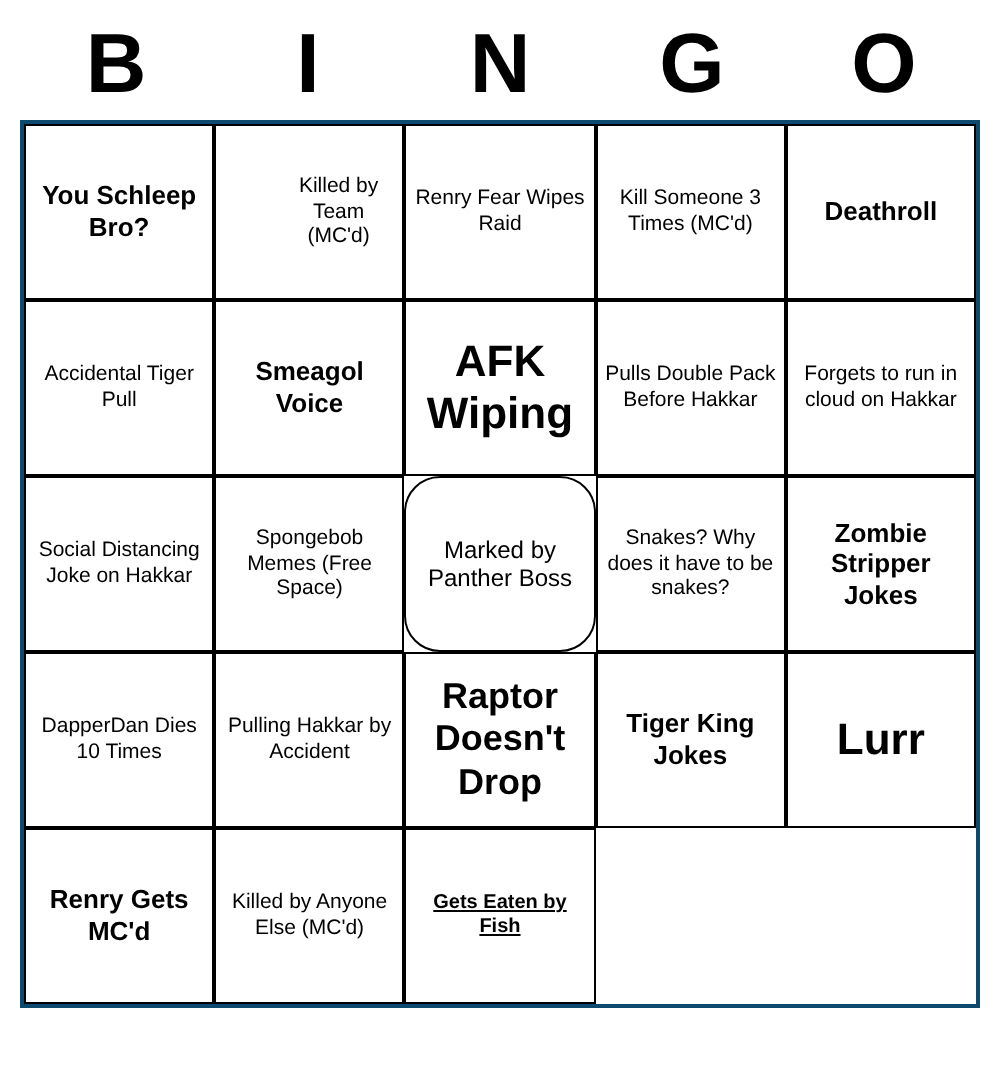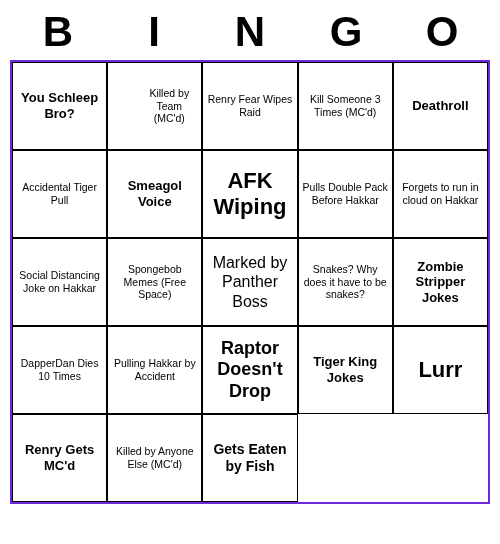--- a/index.html
+++ b/index.html
@@ -33,21 +33,21 @@
       color: #000;
       width: 80px;
       text-align: center;
     }
 
     .bingo-grid {
       display: grid;
       grid-template-columns: repeat(5, 1fr);
       grid-template-rows: repeat(5, 1fr);
       width: 480px;
-      border: 2px solid #6d28d9;
+      border: 2px solid #0c4a6e;
       border-collapse: collapse;
     }
 
     .bingo-cell {
       border: 1.5px solid #000;
       display: flex;
       align-items: center;
       justify-content: center;
       text-align: center;
       padding: 3px;
@@ -75,24 +75,24 @@
     <div class="bingo-cell" style="font-size: 10.5px;">Renry Fear Wipes Raid</div>
     <div class="bingo-cell" style="font-size: 10.5px;">Kill Someone 3 Times (MC'd)</div>
     <div class="bingo-cell" style="font-size: 13px; font-weight: bold;">Deathroll</div>
     <div class="bingo-cell" style="font-size: 10.5px;">Accidental Tiger Pull</div>
     <div class="bingo-cell" style="font-size: 13px; font-weight: bold;">Smeagol Voice</div>
     <div class="bingo-cell" style="font-size: 22px; font-weight: bold;">AFK Wiping</div>
     <div class="bingo-cell" style="font-size: 10.5px;">Pulls Double Pack Before Hakkar</div>
     <div class="bingo-cell" style="font-size: 10.5px;">Forgets to run in cloud on Hakkar</div>
     <div class="bingo-cell" style="font-size: 10.5px;">Social Distancing Joke on Hakkar</div>
     <div class="bingo-cell" style="font-size: 10.5px;">Spongebob Memes (Free Space)</div>
-    <div class="bingo-cell" style="font-size: 16px;">Marked by Panther Boss</div>
+    <div class="bingo-cell" style="font-size: 12px; border-radius: 18px;">Marked by Panther Boss</div>
     <div class="bingo-cell" style="font-size: 10.5px;">Snakes? Why does it have to be snakes?</div>
     <div class="bingo-cell" style="font-size: 13px; font-weight: bold; text-align: center;">Zombie Stripper Jokes</div>
     <div class="bingo-cell" style="font-size: 10.5px;">DapperDan Dies 10 Times</div>
     <div class="bingo-cell" style="font-size: 10.5px;">Pulling Hakkar by Accident</div>
     <div class="bingo-cell" style="font-size: 18px; font-weight: bold;">Raptor Doesn't Drop</div>
     <div class="bingo-cell" style="font-size: 13px; font-weight: bold;">Tiger King Jokes</div>
     <div class="bingo-cell" style="font-size: 22px; font-weight: bold;">Lurr</div>
     <div class="bingo-cell" style="font-size: 13px; font-weight: bold;">Renry Gets MC'd</div>
     <div class="bingo-cell" style="font-size: 10.5px;">Killed by Anyone Else (MC'd)</div>
-    <div class="bingo-cell" style="font-size: 14px; font-weight: bold;">Gets Eaten by Fish</div>
+    <div class="bingo-cell" style="font-size: 10px; font-weight: bold; text-decoration: underline;">Gets Eaten by Fish</div>
   </div>
 
 </body></html>

